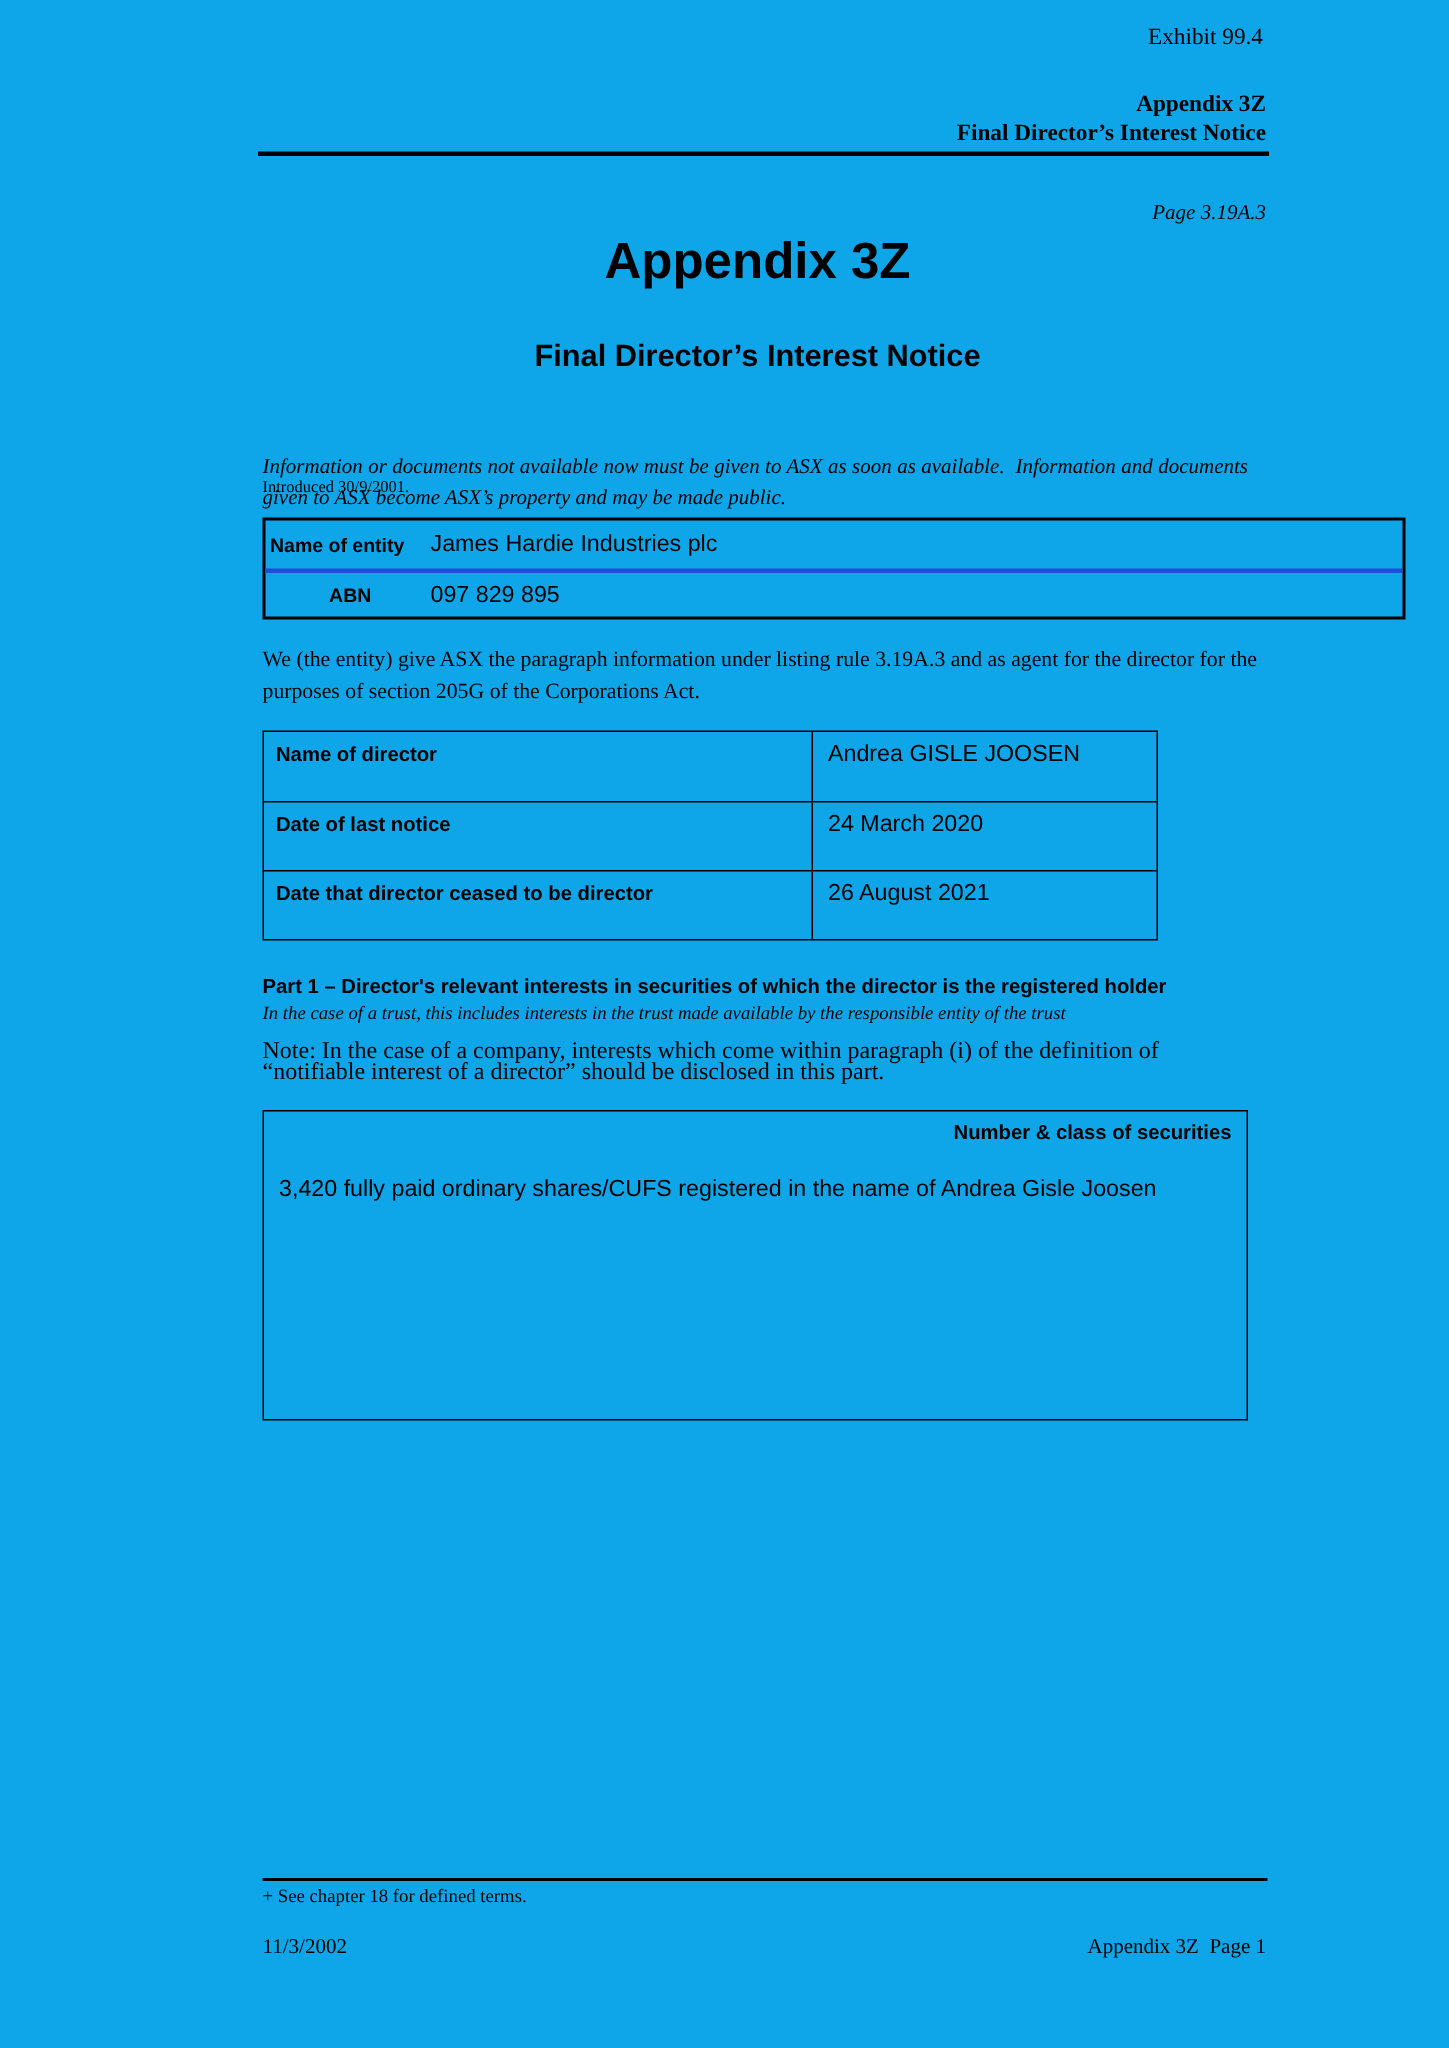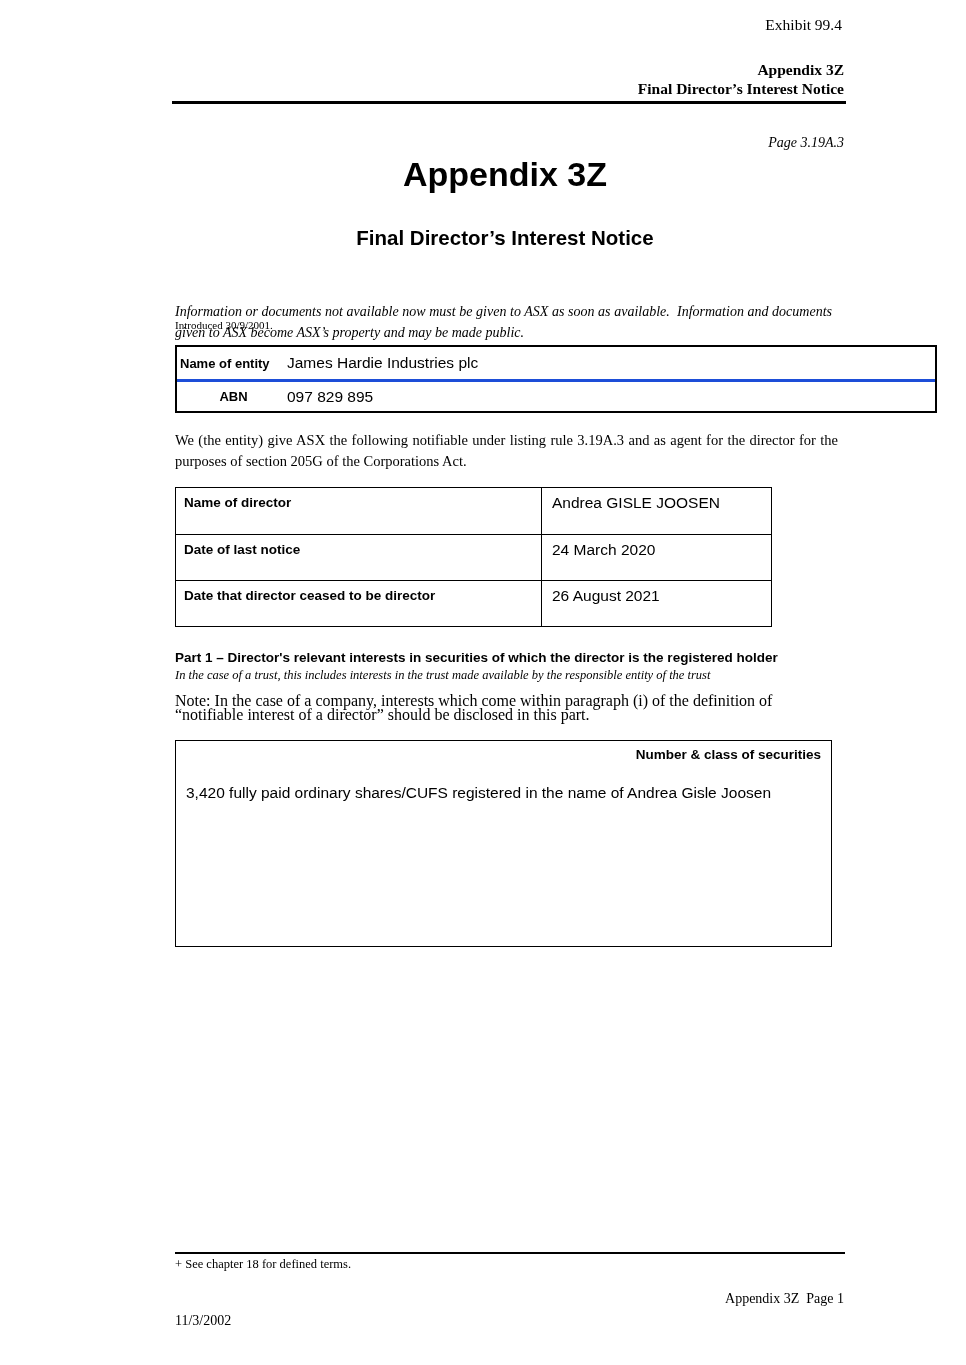--- a/index.html
+++ b/index.html
@@ -1,21 +1,21 @@
 <!DOCTYPE html>
 <html><head>
 <meta charset="utf-8">
 <style>
   * { margin: 0; padding: 0; box-sizing: border-box; }
   html, body { background: #888; }
   .page {
     position: relative;
     width: 966px;
     height: 1365px;
-    background: #ffffff;
+    background: #0ea5e9;
     color: #000000;
     margin: 0 auto;
     overflow: hidden;
     font-family: "Liberation Serif", serif;
   }
   .serif  { font-family: "Liberation Serif", serif; }
 
   .abs { position: absolute; }
 
   
@@ -169,21 +169,20 @@
     top: 1252px; left: 175px; width: 670px; height: 2px;
     background: #000;
   }
   .footer-terms {
     top: 1257px; left: 175px;
     font-size: 12.5px;
   }
   .footer-date {
     top: 1291px; left: 175px;
     font-size: 14px;
-    margin-top: 22px;
   }
   .footer-page {
     top: 1291px; right: 122px;
     font-size: 14px;
   }
 </style>
 </head>
 <body>
 
 <div class="page">
@@ -210,21 +209,21 @@
     <div class="entity-row">
       <div class="entity-label">Name of entity</div>
       <div class="entity-value">James Hardie Industries plc</div>
     </div>
     <div class="entity-row">
       <div class="entity-label">ABN</div>
       <div class="entity-value">097 829 895</div>
     </div>
   </div>
 
-  <div class="abs serif agent-paragraph">We (the entity) give ASX the following notifiable under listing rule 3.19A.3 and as agent for the director for the purposes of section 205G of the Corporations Act.</div>
+  <div class="abs serif agent-paragraph">We (the entity) give ASX the paragraph information under listing rule 3.19A.3 and as agent for the director for the purposes of section 205G of the Corporations Act.</div>
 
   <div class="abs director-table">
     <div class="director-row">
       <div class="director-label">Name of director</div>
       <div class="director-value">Andrea GISLE JOOSEN</div>
     </div>
     <div class="director-row">
       <div class="director-label">Date of last notice</div>
       <div class="director-value">24 March 2020</div>
     </div>

